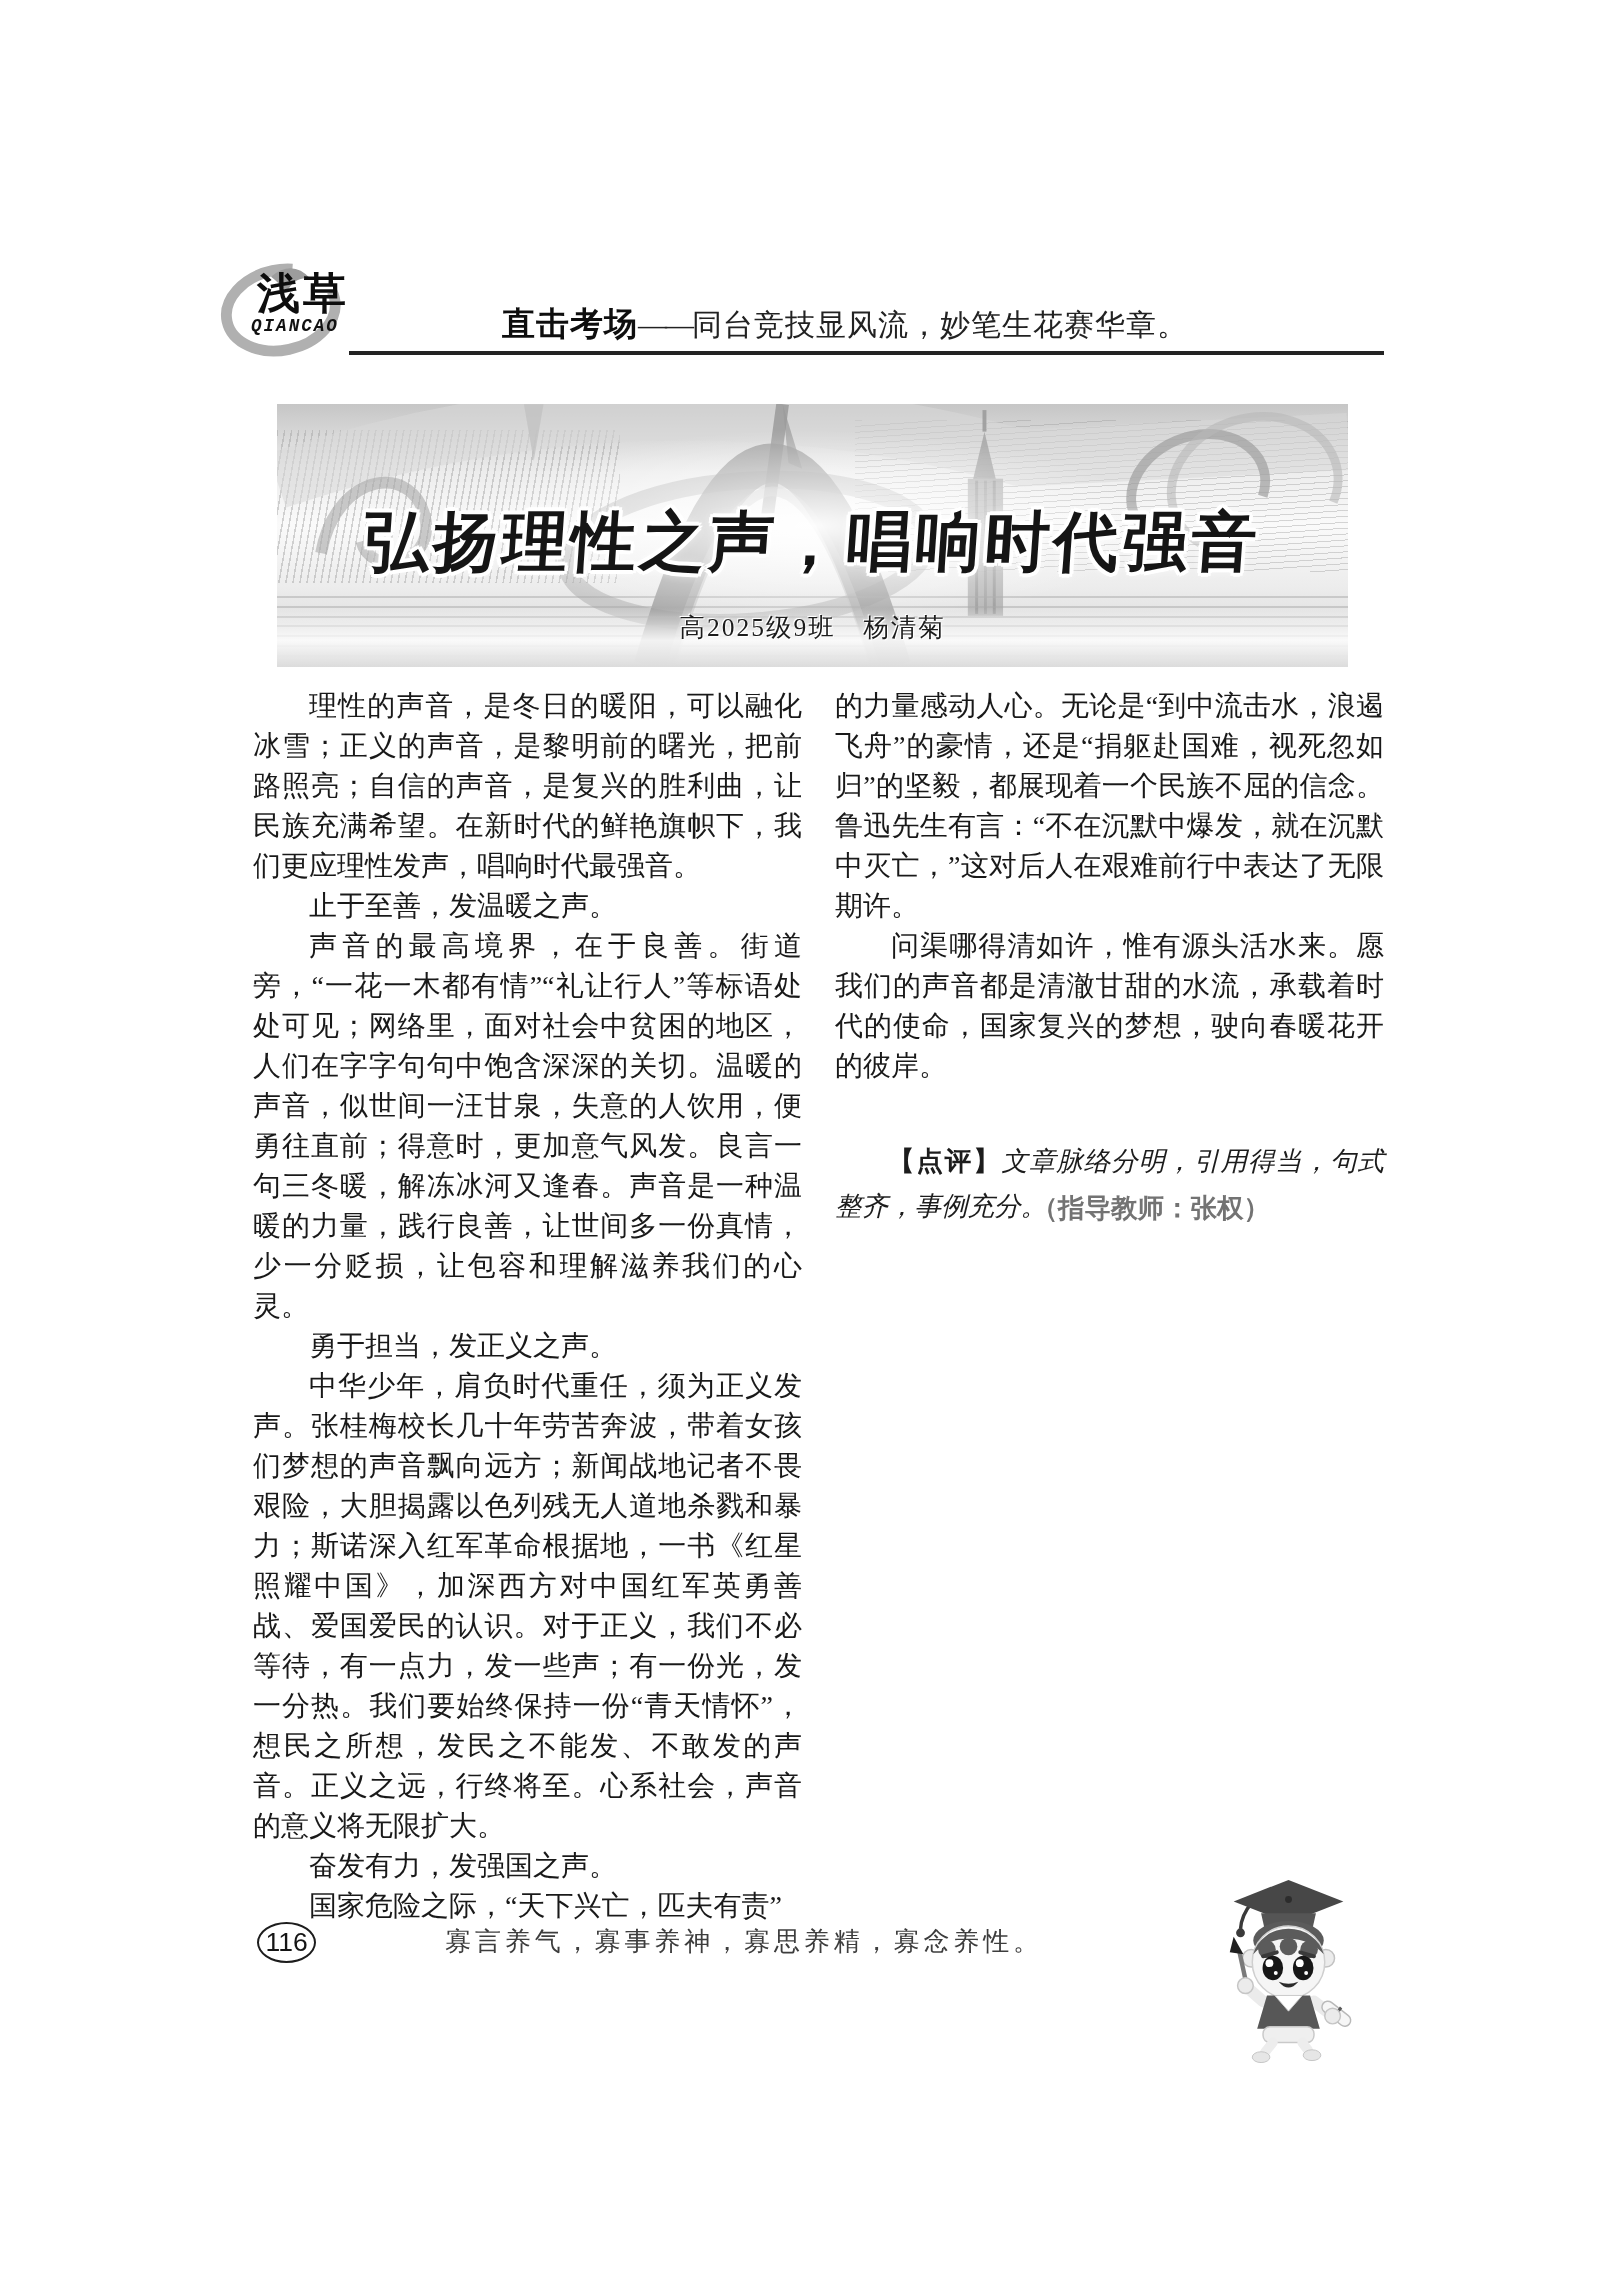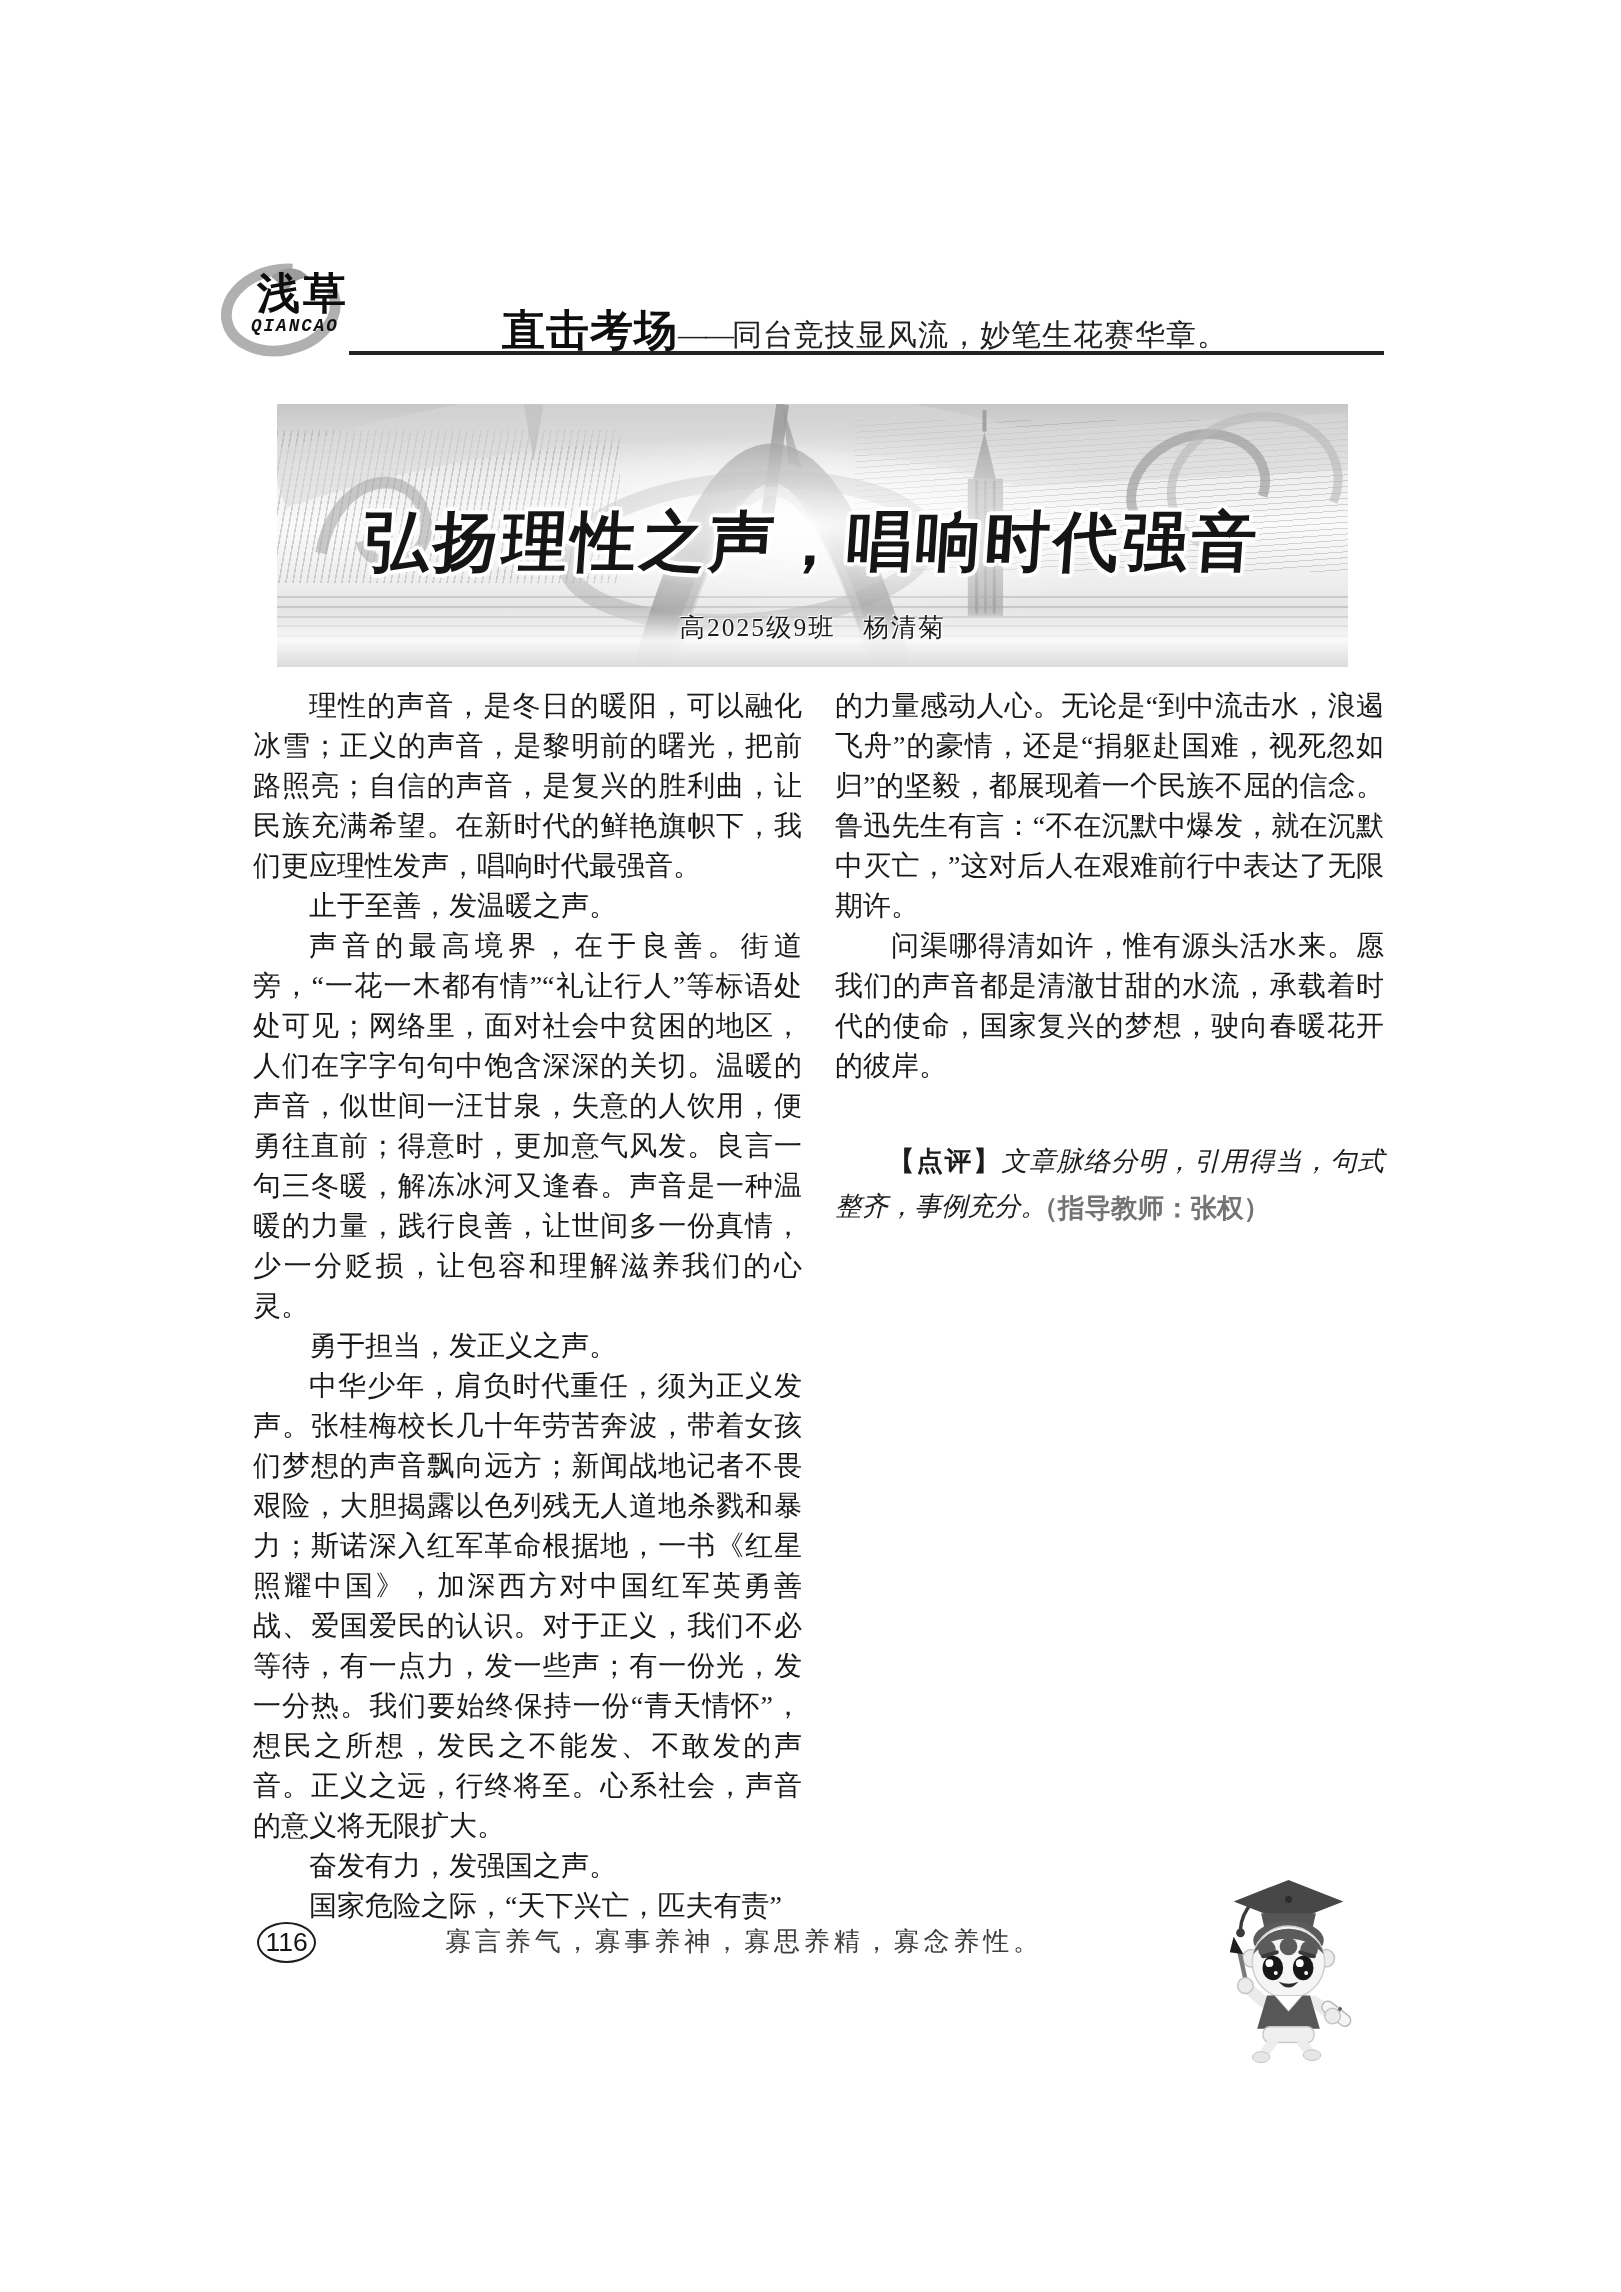--- a/index.html
+++ b/index.html
@@ -10,21 +10,21 @@
   .logo{position:absolute;left:214px;top:257px;width:167px;height:106px;}
   .logo svg{position:absolute;left:0;top:0;}
   .logo-cn{position:absolute;left:43px;top:7.8px;font-size:43px;font-weight:900;
            font-family:"Liberation Serif",serif;letter-spacing:2.9px;color:#0d0d0d;white-space:nowrap;}
   .logo-en{position:absolute;left:37px;top:59px;font-size:17.6px;font-weight:bold;font-style:italic;
            font-family:Liberation Mono, monospace;letter-spacing:2px;color:#111;white-space:nowrap;}
 
   
   .header{position:absolute;left:502px;top:302px;white-space:nowrap;}
   .header-bold{font-family:"Liberation Sans","DejaVu Sans",sans-serif;font-weight:900;
-               font-size:43px;color:#0e0e0e;letter-spacing:1px;text-align:center;}
+               font-size:33px;color:#0e0e0e;letter-spacing:1px;text-align:center;}
   .header-dash{font-size:29px;color:#222;letter-spacing:-2px;}
   .header-slogan{font-size:30px;color:#222;letter-spacing:1px;}
   .header-rule{position:absolute;left:349px;top:351px;width:1035px;height:3.9px;background:#232323;}
 
   
   .banner{position:absolute;left:277px;top:404px;width:1071px;height:263px;overflow:hidden;
           background:linear-gradient(180deg,#c6c6c6 0%,#ededed 26%,#fafafa 46%,#ececec 70%,#d2d2d2 100%);}
   .banner .diag{position:absolute;left:0;top:10%;width:32%;height:58%;opacity:.45;
           background:repeating-linear-gradient(100deg,#9f9f9f 0 1.5px,transparent 1.5px 6.9px);}
   .banner .fine-right{position:absolute;right:0;top:6%;width:46%;height:58%;opacity:.4;

